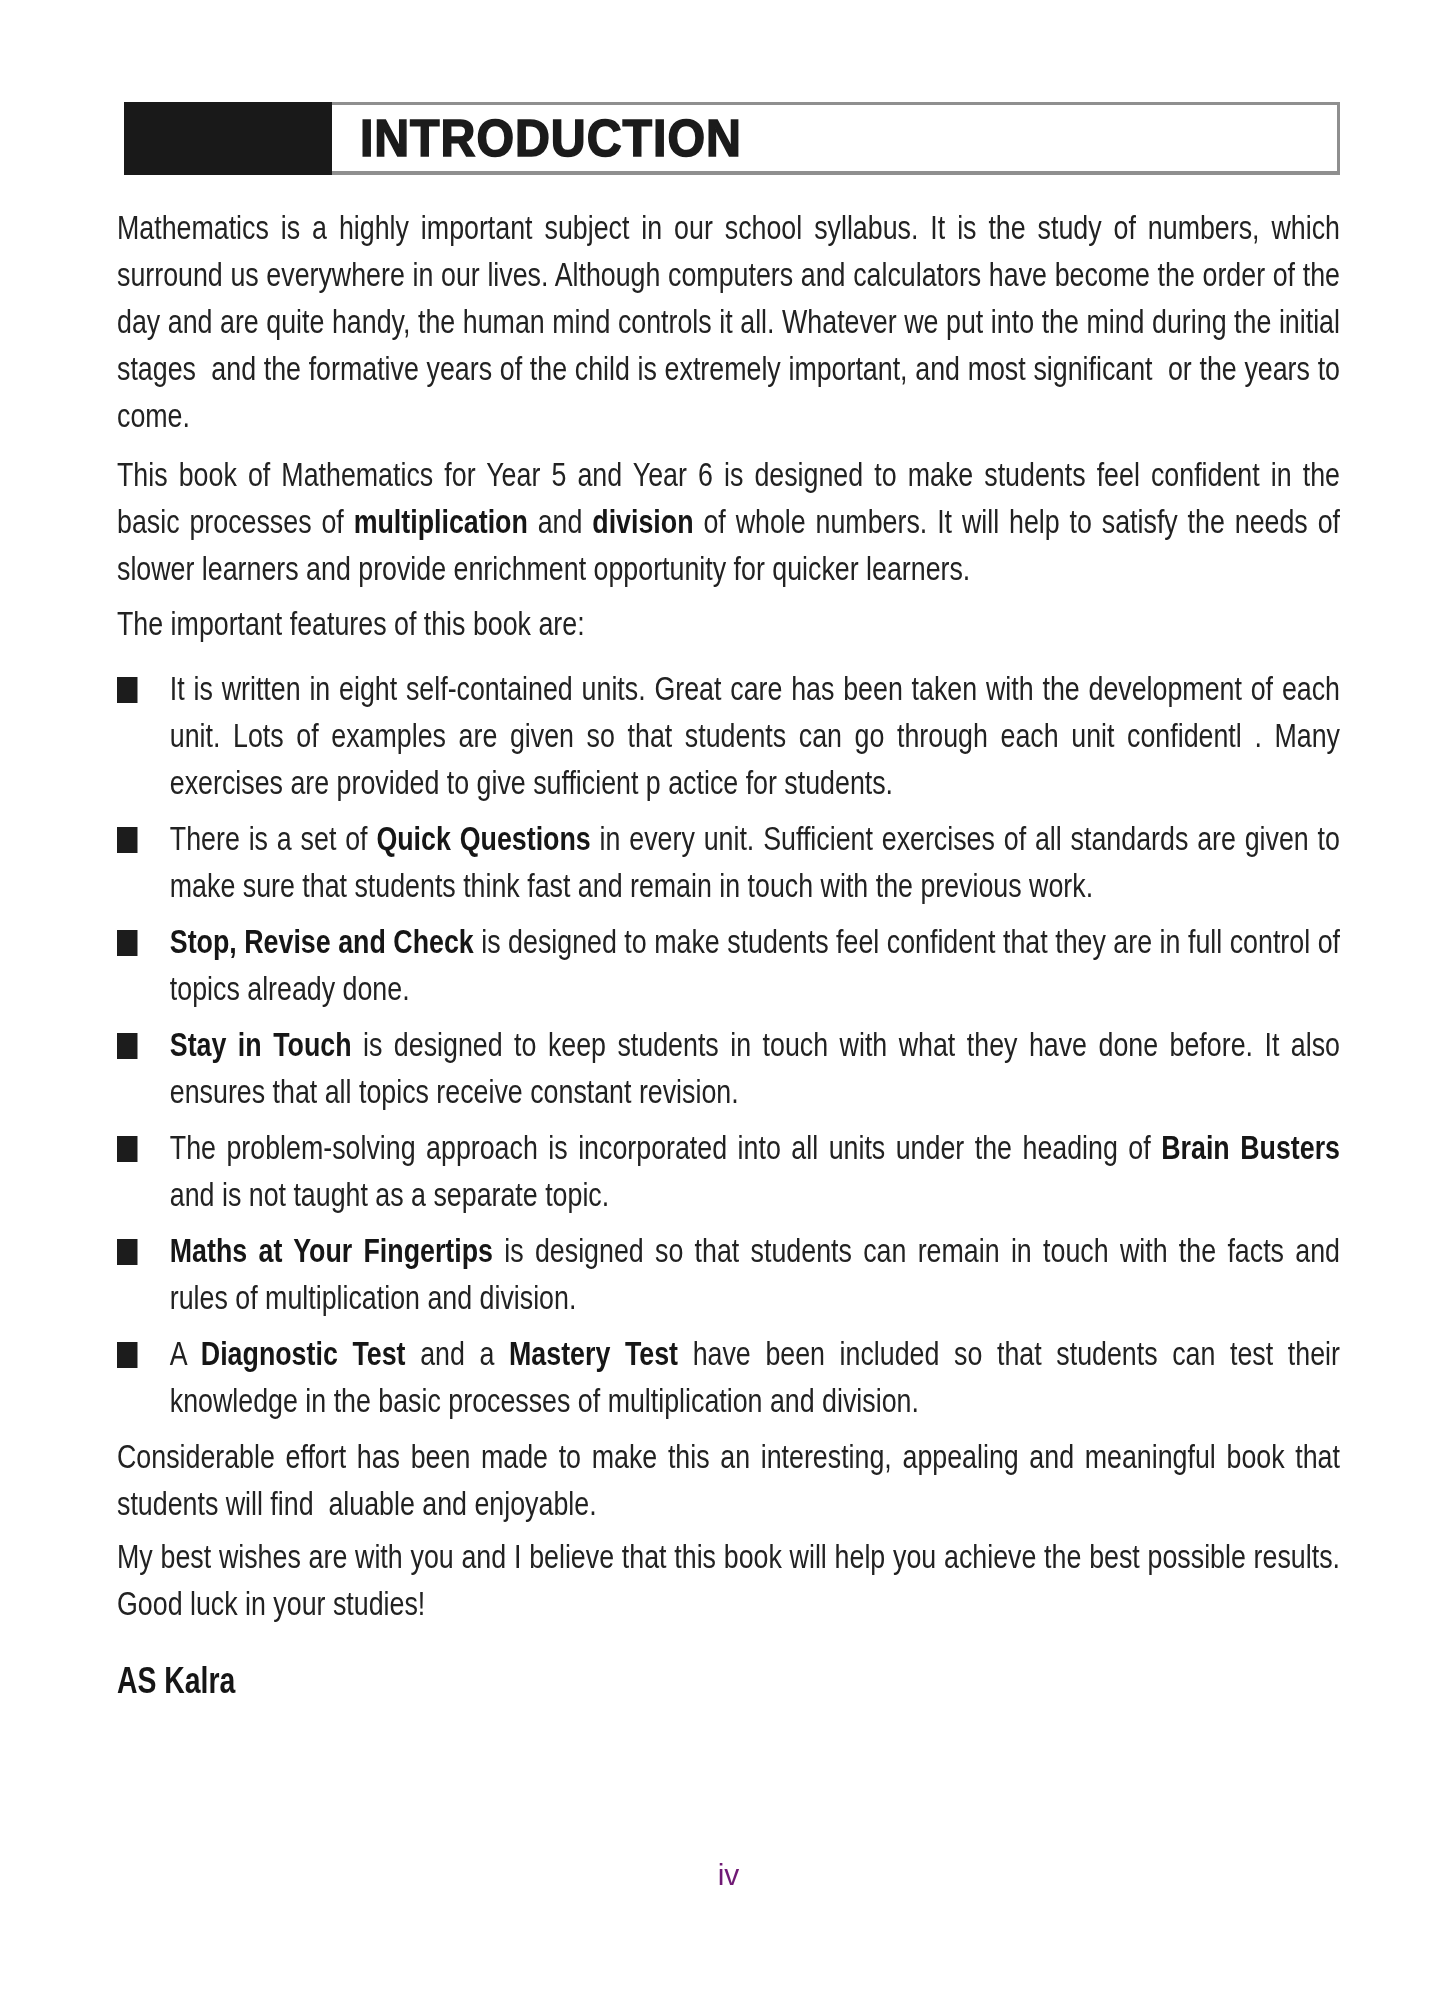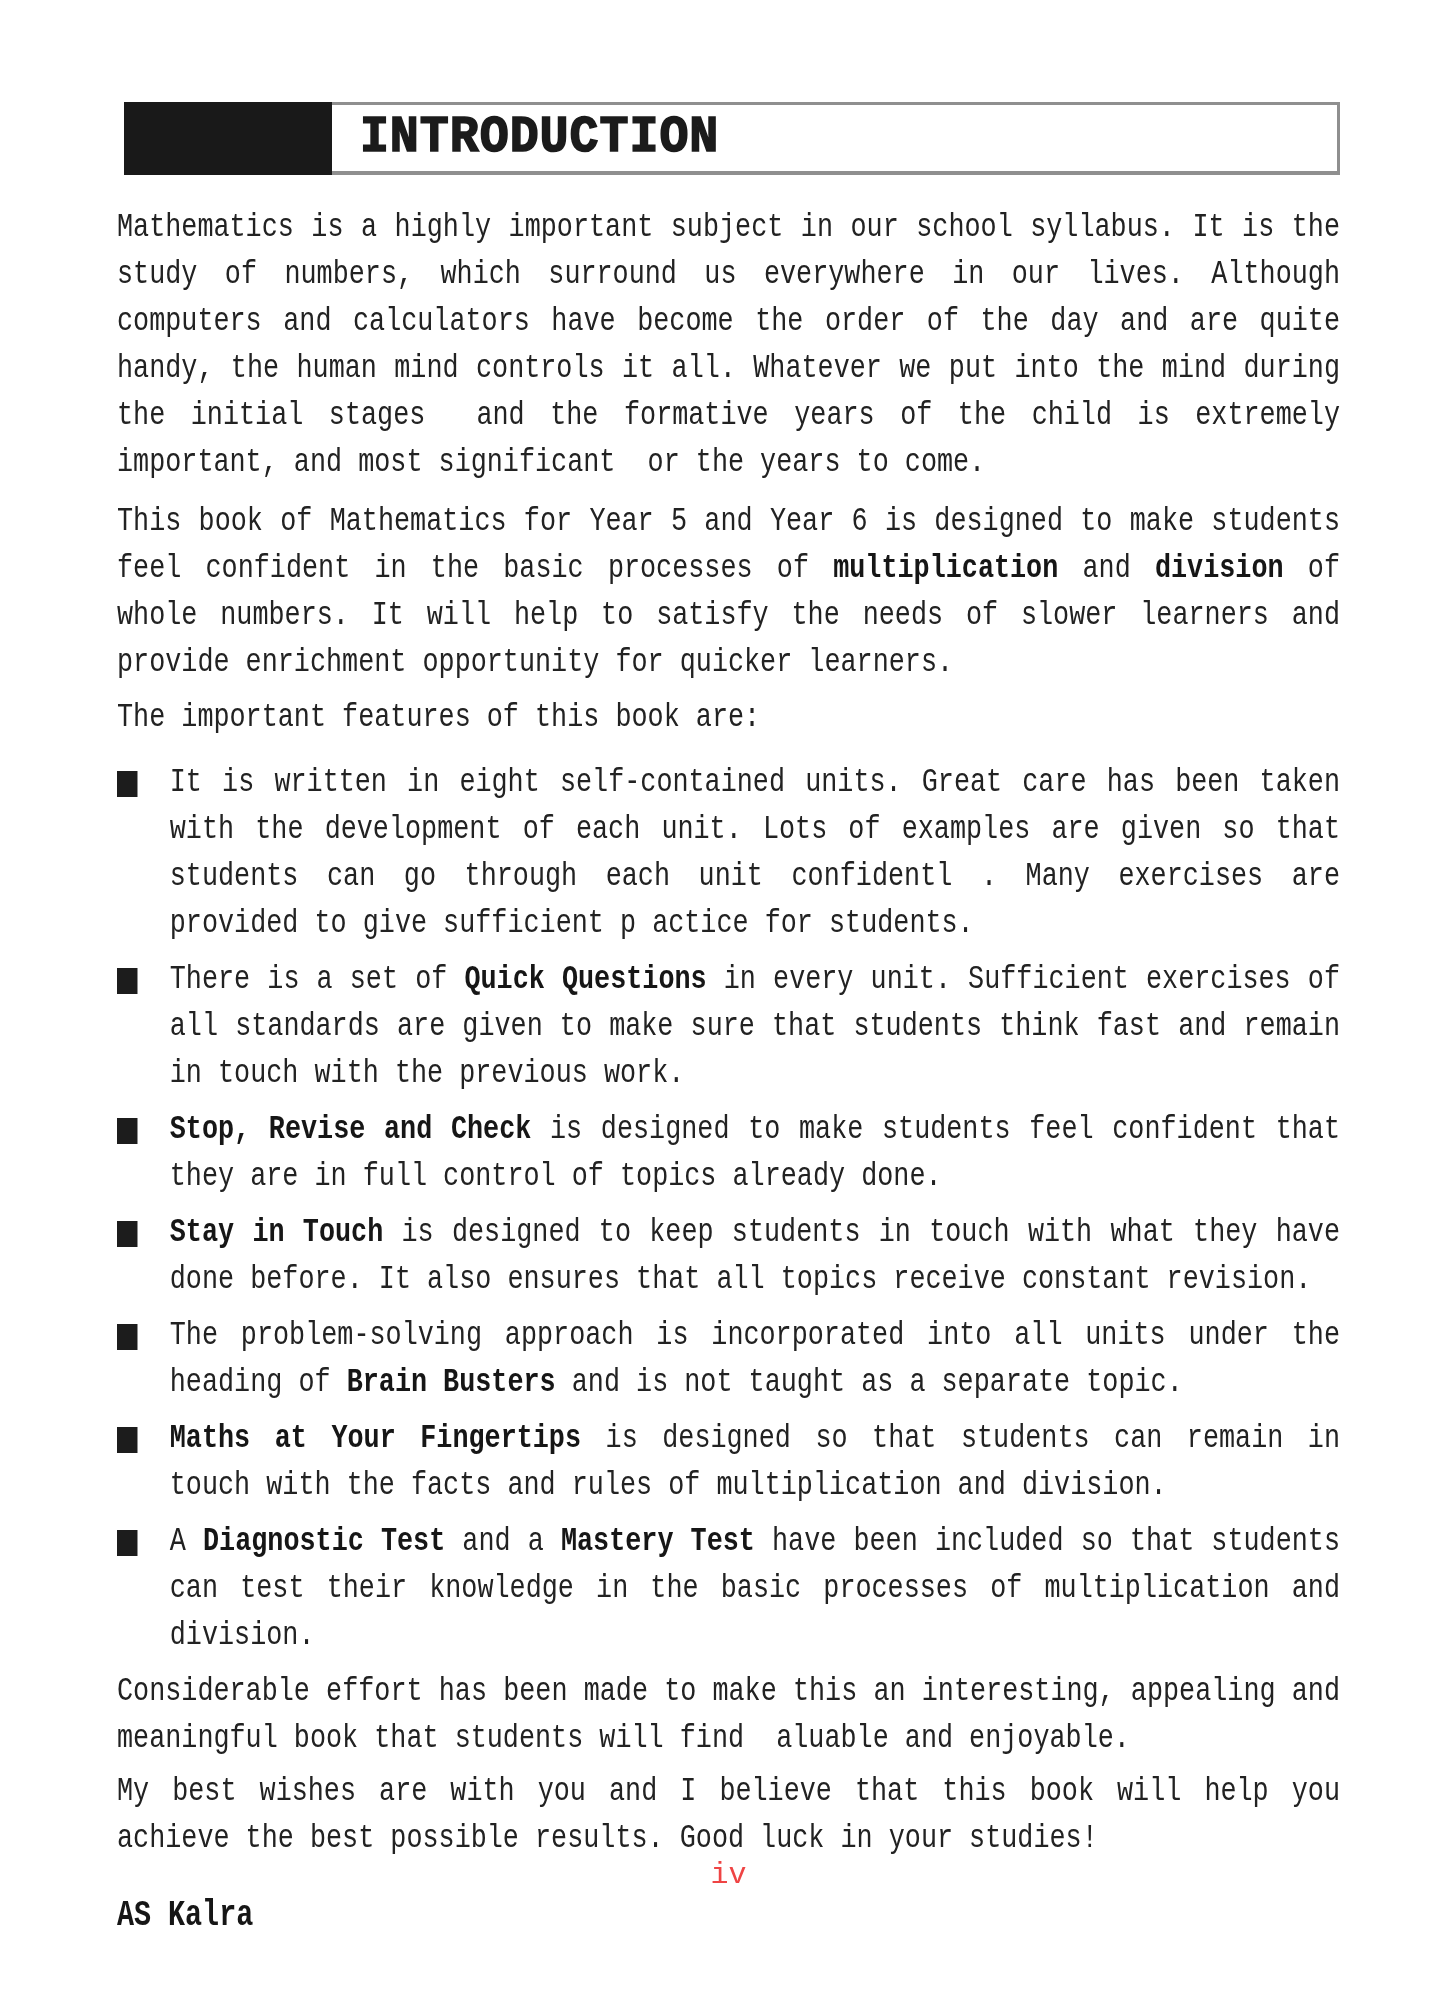--- a/index.html
+++ b/index.html
@@ -1,21 +1,21 @@
 <!DOCTYPE html>
 <html><head>
 <meta charset="utf-8">
 <style>
   html,body{margin:0;padding:0;background:#ffffff;}
   .page{
     position:relative;
     width:1445px;height:2005px;
     background:#ffffff;
     overflow:hidden;
-    font-family:Liberation Mono, monospace;
+    font-family:Liberation Sans, sans-serif;
     color:#1f1f1f;
   }
   
   .header{
     position:absolute;left:124px;top:102px;
     width:1216px;height:73px;
     display:flex;
   }
   .header-block{
     width:208px;height:73px;
@@ -83,21 +83,21 @@
     font-weight:bold;
     color:#161616;
   }
   
   .pageno{
     position:absolute;
     left:117px;top:1858px;
     width:1223px;
     text-align:center;
     font-size:30px;
-    color:#ef4444;
+    color:#701a75;
   }
 </style>
 </head>
 <body>
 
 <div class="page">
 
   <div class="header">
     <div class="header-block"></div>
     <div class="header-titlebox">

